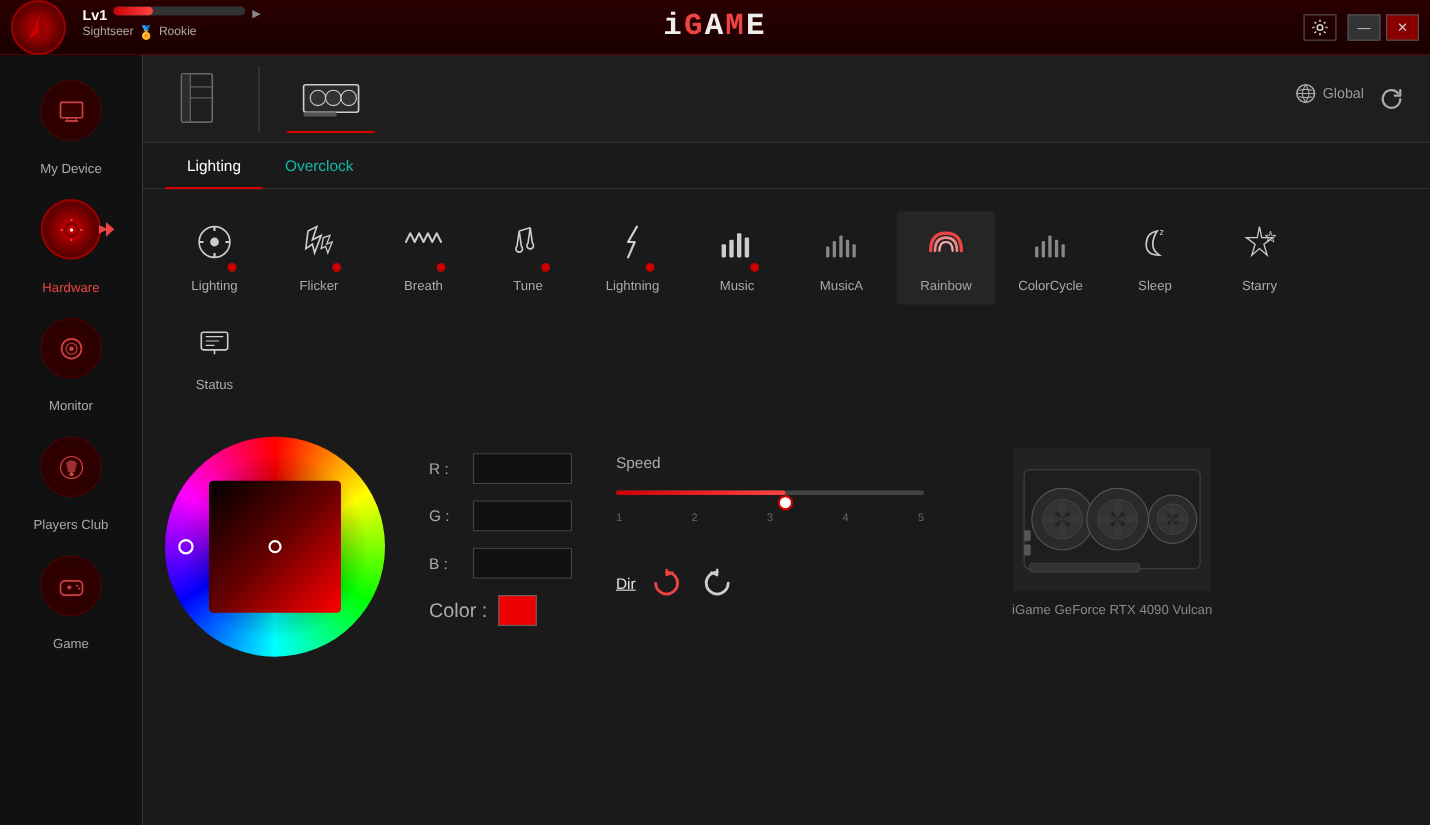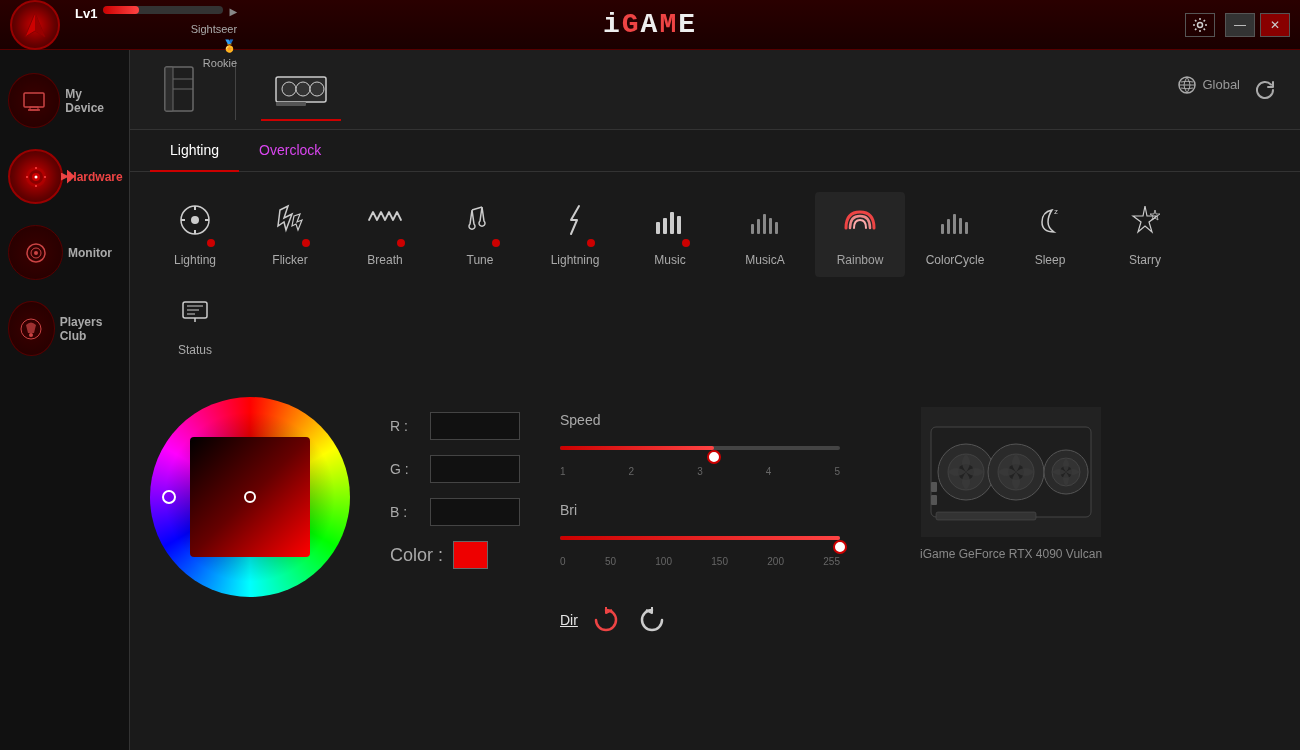--- a/index.html
+++ b/index.html
@@ -77,23 +77,22 @@
       height: 100%;
       width: 30%;
       background: linear-gradient(to right, #c00, #f44);
       border-radius: 4px;
     }
     .user-rank {
       color: #aaa;
       font-size: 11px;
       margin-top: 2px;
       display: flex;
-      align-items: flex-end;
+      align-items: flex-start;
       gap: 4px;
-      flex-direction: column;
     }
     .rank-badge {
       color: #ffd700;
       font-size: 12px;
     }
     .window-controls {
       display: flex;
       gap: 5px;
     }
     .win-btn {
@@ -135,26 +134,26 @@
       background: #111;
       border-right: 1px solid #333;
       display: flex;
       flex-direction: column;
       align-items: center;
       padding-top: 15px;
       gap: 5px;
     }
     .sidebar-item {
       display: flex;
-      align-items: center;
-      gap: 5px;
+      flex-direction: column;
+      align-items: center;
+      gap: 18px;
       padding: 8px;
       cursor: pointer;
       width: 100%;
-      font-weight: bold;
     }
     .sidebar-item.active { color: #e44; align-items: center; }
     .sidebar-icon {
       width: 55px;
       height: 55px;
       border-radius: 50%;
       display: flex;
       align-items: center;
       justify-content: center;
       font-size: 24px;
@@ -268,21 +267,21 @@
       display: flex;
       gap: 0;
       padding: 0 20px;
       border-bottom: 1px solid #333;
       background: #1a1a1a;
     }
     .page-tab {
       padding: 12px 20px;
       cursor: pointer;
       font-size: 14px;
-      color: #d946ef;
+      color: #14b8a6;
       border-bottom: 2px solid transparent;
       margin-bottom: -1px;
     }
     .page-tab.active {
       color: #fff;
       border-bottom: 2px solid #c00;
     }
 
     
     .effects-grid {
@@ -646,20 +645,32 @@
       <div class="sidebar-icon players">
         <svg width="28" height="28" viewBox="0 0 28 28" fill="none">
           <circle cx="14" cy="14" r="10" fill="#300" stroke="#c44" stroke-width="1"></circle>
           <path d="M9 10 Q14 5 19 10 L17 18 H11 Z" fill="#c44" opacity="0.7"></path>
           <circle cx="14" cy="20" r="2" fill="#c44"></circle>
         </svg>
       </div>
       <span class="sidebar-label">Players Club</span>
     </div>
 
+    <div class="sidebar-item">
+      <div class="sidebar-icon game">
+        <svg width="28" height="28" viewBox="0 0 28 28" fill="none">
+          <rect x="4" y="9" width="20" height="13" rx="4" fill="#300" stroke="#c44" stroke-width="1.5"></rect>
+          <line x1="10" y1="15" x2="14" y2="15" stroke="#c44" stroke-width="1.5"></line>
+          <line x1="12" y1="13" x2="12" y2="17" stroke="#c44" stroke-width="1.5"></line>
+          <circle cx="19" cy="13.5" r="1" fill="#c44"></circle>
+          <circle cx="21" cy="16" r="1" fill="#c44"></circle>
+        </svg>
+      </div>
+      <span class="sidebar-label">Game</span>
+    </div>
   </div>
 
   <div class="content-area">
 
     <div class="device-header">
       <div class="device-tabs">
         <div class="device-tab">
           <svg width="40" height="50" viewBox="0 0 40 50" fill="none">
             <rect x="5" y="3" width="28" height="44" rx="2" stroke="#888" stroke-width="1.5" fill="none"></rect>
             <rect x="5" y="3" width="8" height="44" rx="1" stroke="#888" stroke-width="1" fill="#333"></rect>
@@ -893,37 +904,20 @@
           </div>
           <div class="slider-marks">
             <span class="slider-mark">1</span>
             <span class="slider-mark">2</span>
             <span class="slider-mark">3</span>
             <span class="slider-mark">4</span>
             <span class="slider-mark">5</span>
           </div>
         </div>
 
-        <div class="slider-row">
-          <span class="slider-label">Bri</span>
-          <div class="slider-container">
-            <div class="slider-track">
-              <div class="slider-fill-bri"></div>
-              <div class="slider-thumb slider-thumb-bri"></div>
-            </div>
-          </div>
-          <div class="slider-marks">
-            <span class="slider-mark">0</span>
-            <span class="slider-mark">50</span>
-            <span class="slider-mark">100</span>
-            <span class="slider-mark">150</span>
-            <span class="slider-mark">200</span>
-            <span class="slider-mark">255</span>
-          </div>
-        </div>
 
         <div class="dir-section">
           <span class="dir-label">Dir</span>
           <button class="dir-btn">
             <svg width="30" height="30" viewBox="0 0 30 30" fill="none">
               <path d="M15 5 A10 10 0 1 1 5 15" stroke="#e44" stroke-width="2.5" fill="none" stroke-linecap="round"></path>
               <polyline points="15,2 15,8 21,5" stroke="#e44" stroke-width="2" fill="none" stroke-linejoin="round"></polyline>
             </svg>
           </button>
           <button class="dir-btn">

